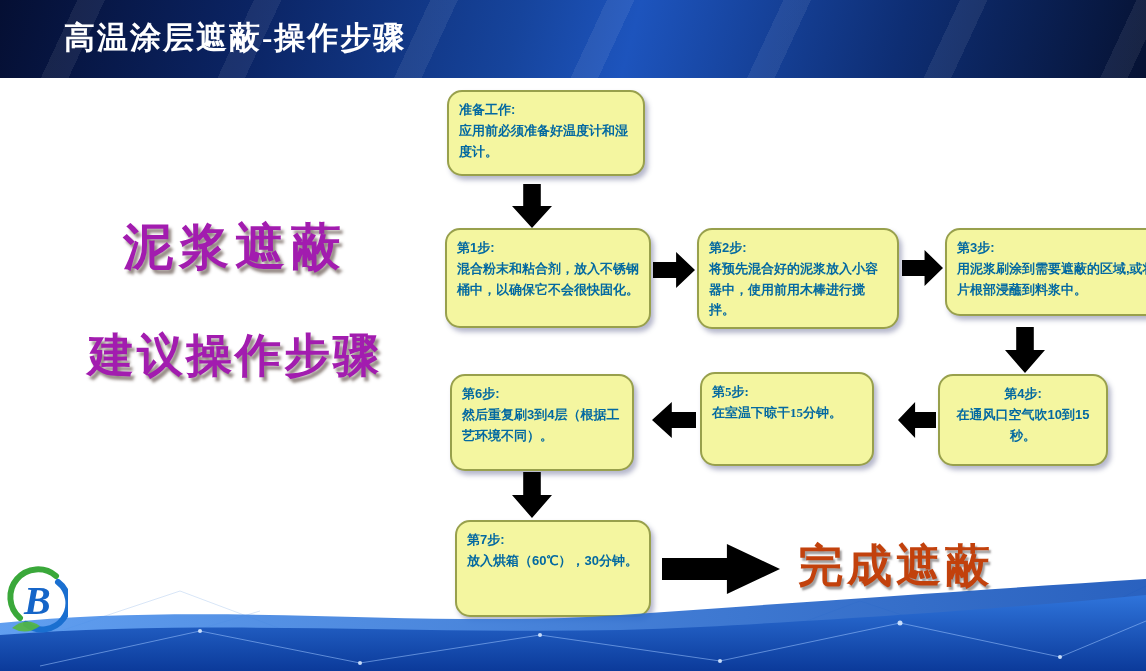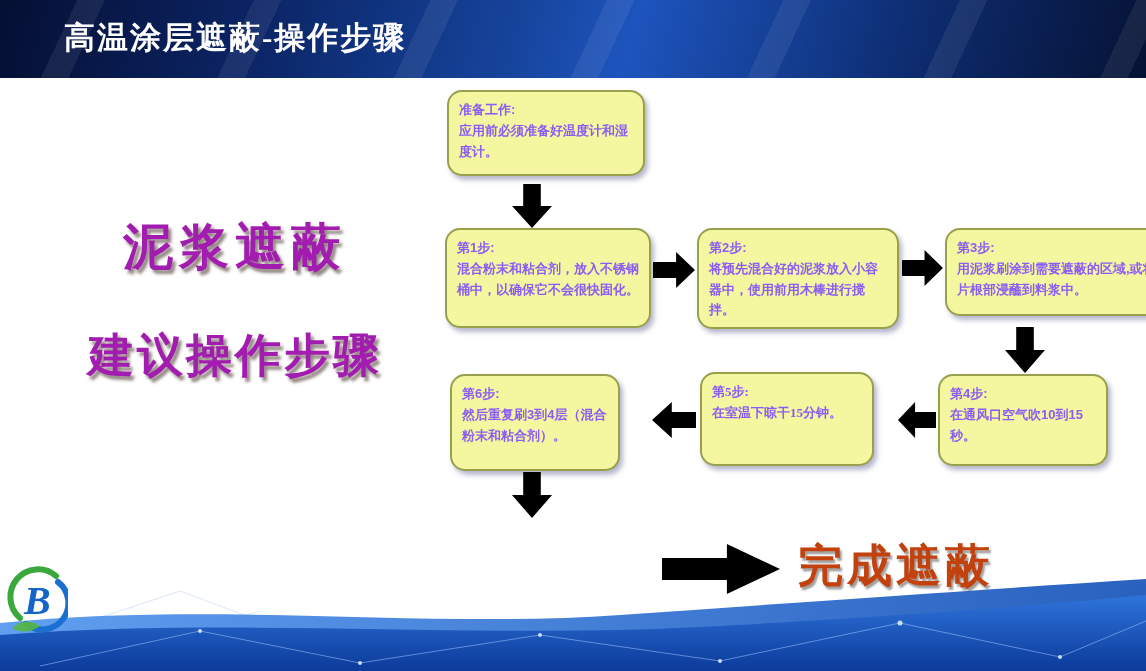--- a/index.html
+++ b/index.html
@@ -32,21 +32,21 @@
   }
   .left-caption .l2{
     margin-top:44px;font-size:46px;letter-spacing:3px;
     text-shadow:3px 4px 3px rgba(130,118,112,.85);
   }
   
   .flow-box{
     position:absolute;box-sizing:border-box;
     background:#f4f6a0;border:2px solid #98a04c;border-radius:15px;
     padding:8px 10px 6px 10px;
-    font-size:13px;font-weight:bold;color:#8b5cf6;line-height:1.6;
+    font-size:13px;font-weight:bold;color:#0369a1;line-height:1.6;
     box-shadow:3px 4px 5px rgba(90,95,140,.45);
   }
   .flow-box .t{display:block;}
   .flow-box .b{display:block;word-break:break-all;}
   
   .arrow{position:absolute;background:#000000;}
   .arrow.down {clip-path:polygon(28% 0,72% 0,72% 50%,100% 50%,50% 100%,0 50%,28% 50%);}
   .arrow.right{clip-path:polygon(0 28%,55% 28%,55% 0,100% 50%,55% 100%,55% 72%,0 72%);}
   .arrow.left {clip-path:polygon(100% 28%,45% 28%,45% 0,0 50%,45% 100%,45% 72%,100% 72%);}
   
@@ -92,35 +92,39 @@
   <div class="flow-box" style="left:697px;top:228px;width:202px;min-height:88px;">
     <span class="t">第2步:</span>
     <span class="b">将预先混合好的泥浆放入小容器中，使用前用木棒进行搅拌。</span>
   </div>
 
   <div class="flow-box" style="left:945px;top:228px;width:240px;min-height:88px;">
     <span class="t">第3步:</span>
     <span class="b">用泥浆刷涂到需要遮蔽的区域,或将叶片根部浸蘸到料浆中。</span>
   </div>
 
-  <div class="flow-box" style="left:938px;top:374px;width:170px;min-height:92px;">
+  <div class="flow-box" style="left:938px;top:374px;width:170px;min-height:92px;text-align:center;">
     <span class="t">第4步:</span>
     <span class="b">在通风口空气吹10到15秒。</span>
   </div>
 
   <div class="flow-box" style="left:700px;top:372px;width:174px;min-height:94px;font-family:Liberation Serif, serif;">
     <span class="t">第5步:</span>
     <span class="b">在室温下晾干15分钟。</span>
   </div>
 
-  <div class="flow-box" style="left:450px;top:374px;width:170px;min-height:97px;">
+  <div class="flow-box" style="left:450px;top:374px;width:184px;min-height:97px;">
     <span class="t">第6步:</span>
-    <span class="b">然后重复刷3到4层（混合粉末和粘合剂）。</span>
+    <span class="b">然后重复刷3到4层（根据工艺环境不同）。</span>
   </div>
 
+  <div class="flow-box" style="left:455px;top:520px;width:196px;min-height:97px;">
+    <span class="t">第7步:</span>
+    <span class="b">放入烘箱（60℃），30分钟。</span>
+  </div>
 
   <div class="arrow down" style="left:512px;top:184px;width:40px;height:44px;"></div>
   <div class="arrow right" style="left:653px;top:252px;width:42px;height:36px;"></div>
   <div class="arrow right" style="left:902px;top:250px;width:41px;height:36px;"></div>
   <div class="arrow down" style="left:1005px;top:327px;width:40px;height:46px;"></div>
   <div class="arrow left" style="left:898px;top:402px;width:38px;height:36px;"></div>
   <div class="arrow left" style="left:652px;top:402px;width:44px;height:36px;"></div>
   <div class="arrow down" style="left:512px;top:472px;width:40px;height:46px;"></div>
   <div class="arrow right" style="left:662px;top:544px;width:118px;height:50px;"></div>
 

